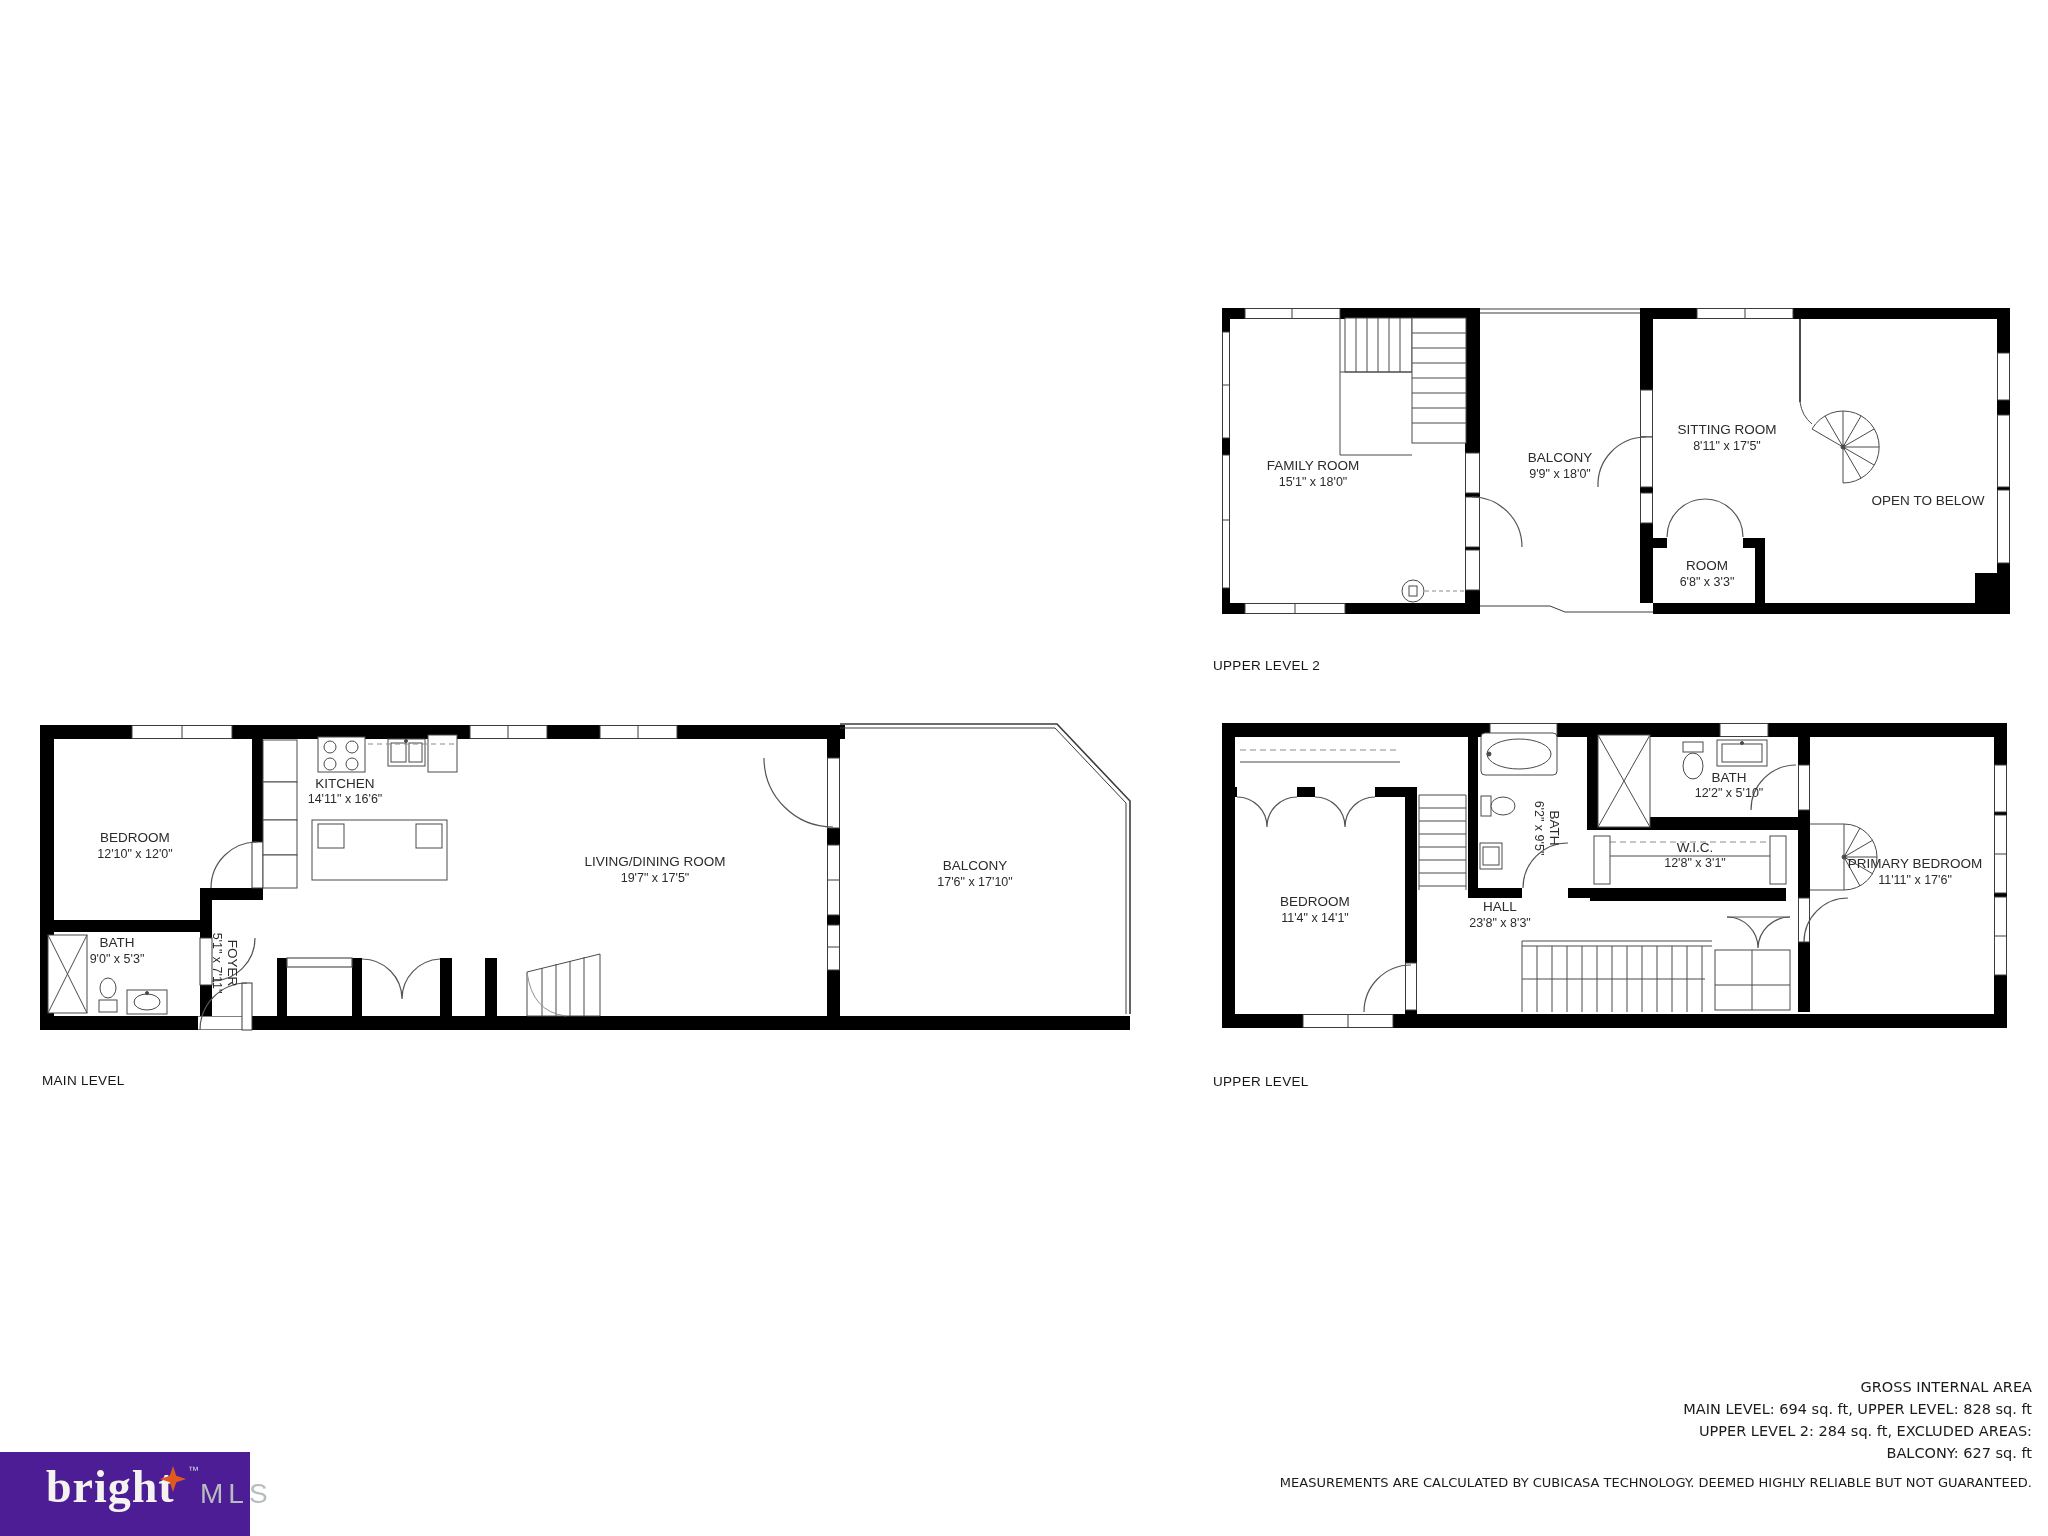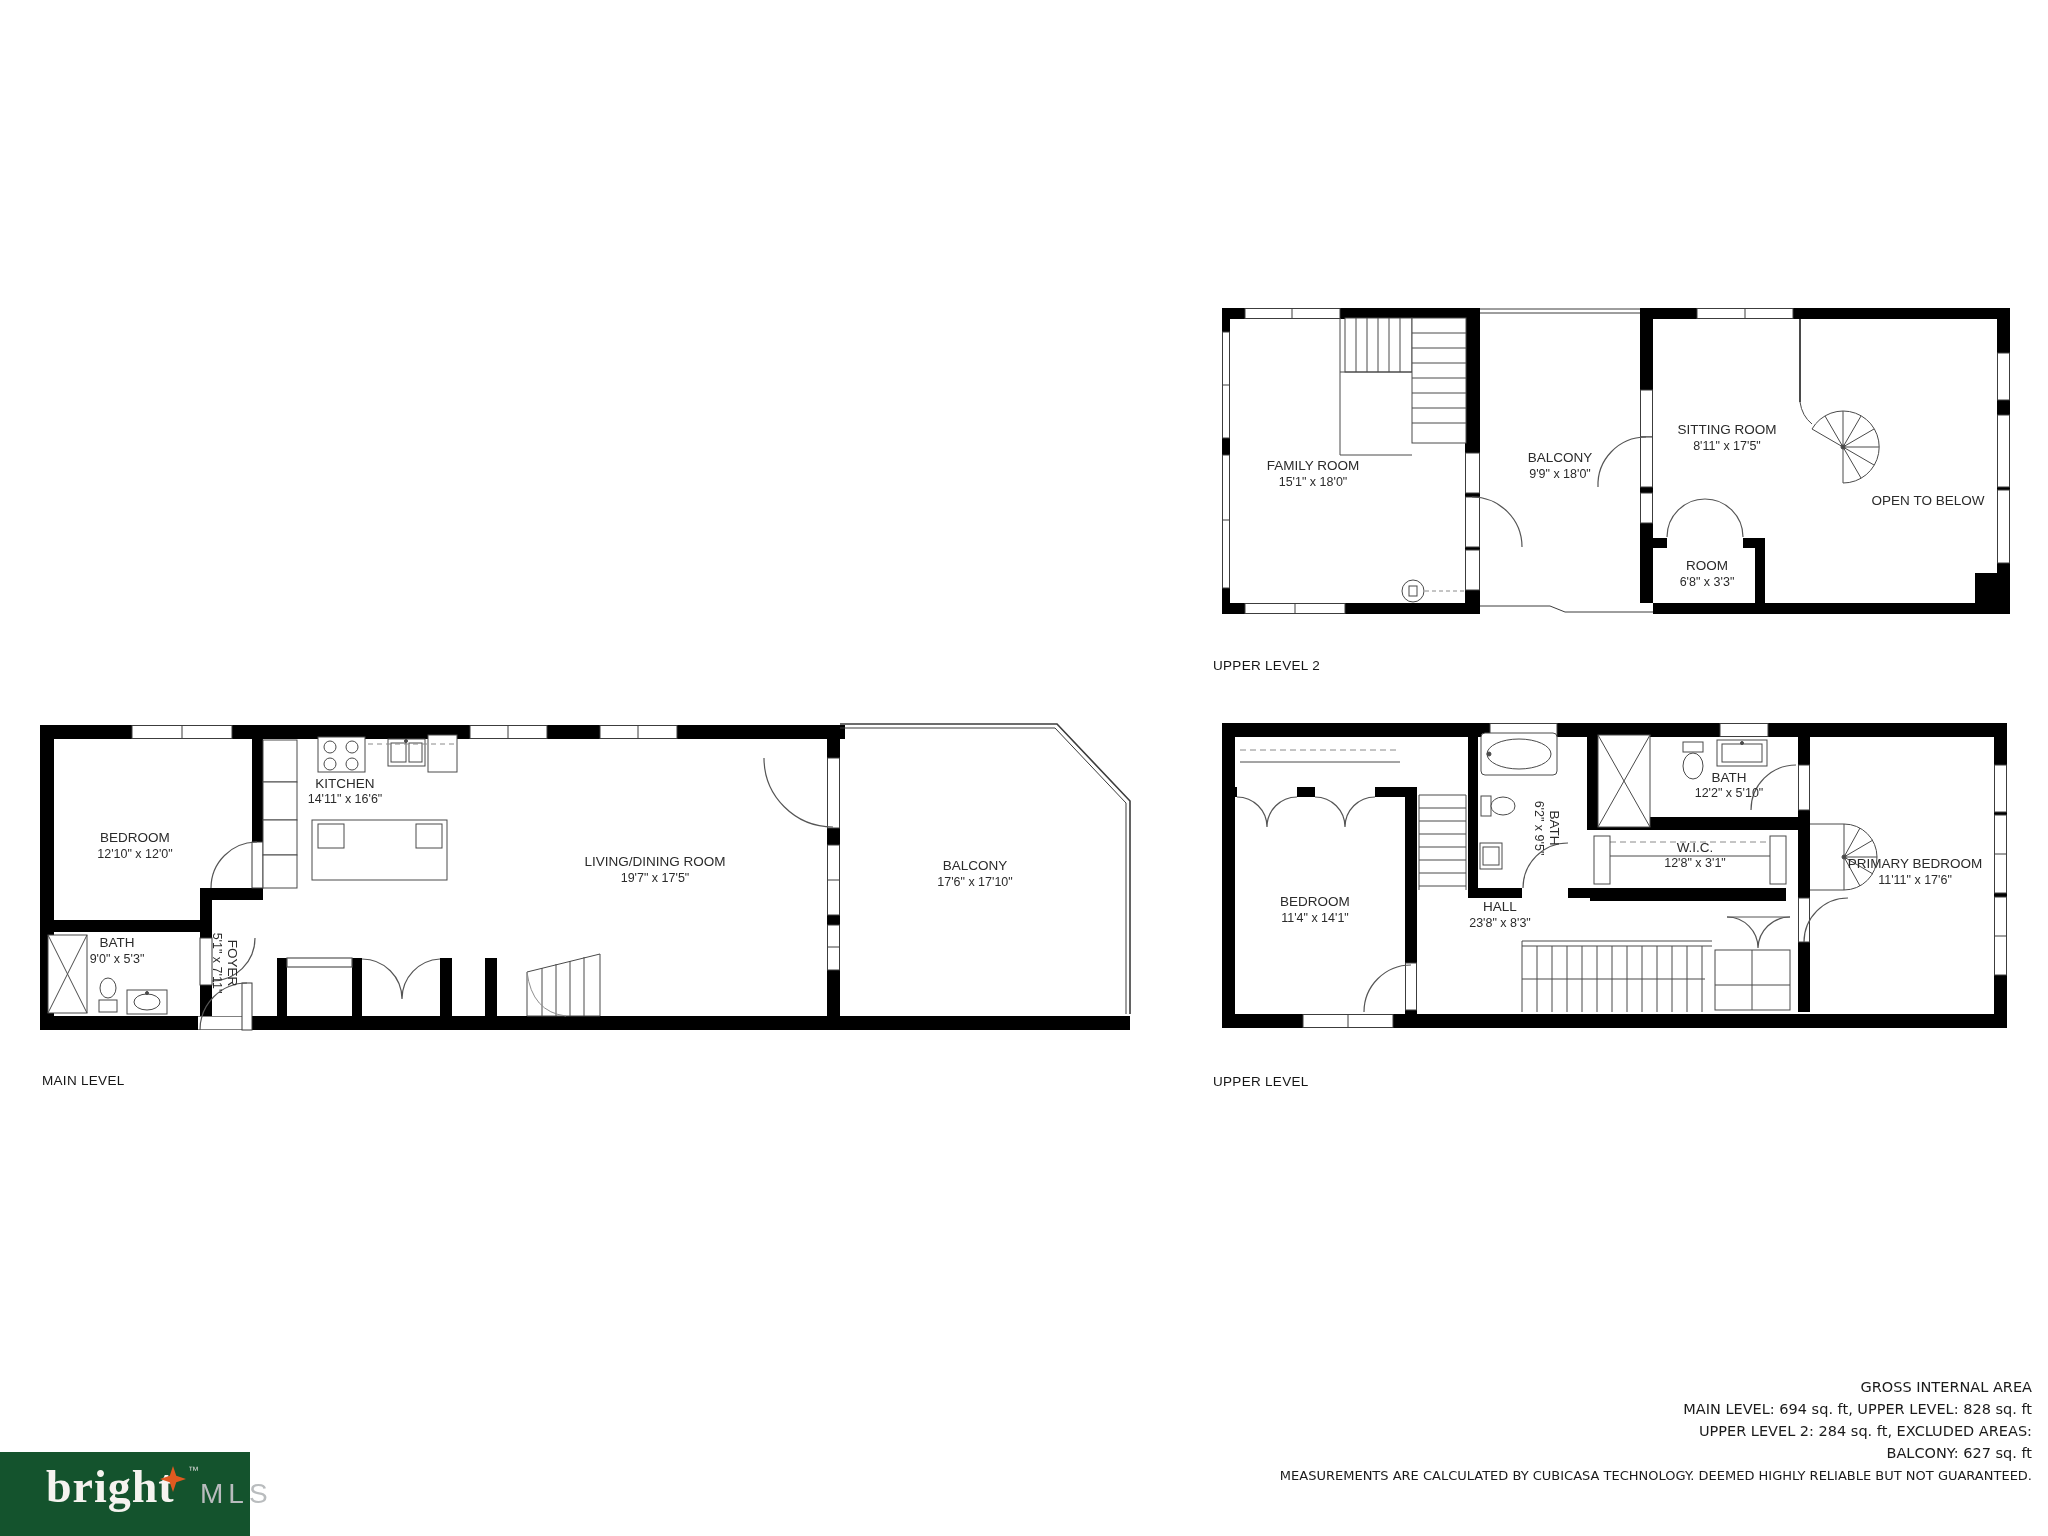--- a/index.html
+++ b/index.html
@@ -8,21 +8,21 @@
   #plan-svg{position:absolute;left:0;top:0;}
   
   text{font-family:"Liberation Sans",sans-serif;font-size:13.5px;fill:#2b2b2b;
        text-anchor:middle;}
   text.dims{font-size:12.5px;}
   text.lvl{text-anchor:start;fill:#161616;font-size:13.5px;letter-spacing:.3px;}
   
   .footer{position:absolute;left:0;top:1376px;width:2032px;text-align:right;
           font-family:"DejaVu Sans",sans-serif;font-size:14.5px;color:#1b1b1b;
           line-height:22px;}
-  .footer .disc{font-size:13px;margin-top:1px;}
+  .footer .disc{font-size:13px;margin-top:8px;}
   
   .logo{position:absolute;left:0;top:1452px;width:250px;height:84px;
         background:#595c5e;color:#f5f3ef;}
   .logo .brand{position:absolute;left:46px;top:8px;
         font-family:"Liberation Serif",serif;font-weight:700;font-size:46px;
         letter-spacing:1px;}
   .logo .star{position:absolute;left:160px;top:14px;width:26px;height:26px;}
   .logo .tm{position:absolute;left:188px;top:12px;font-size:11px;color:#d8d8d6;
         font-family:"Liberation Sans",sans-serif;}
   .logo .suffix{position:absolute;left:200px;top:26px;
@@ -339,20 +339,20 @@
 </svg>
 
 <div class="footer">
   <div>GROSS INTERNAL AREA</div>
   <div>MAIN LEVEL: 694 sq. ft, UPPER LEVEL: 828 sq. ft</div>
   <div>UPPER LEVEL 2: 284 sq. ft, EXCLUDED AREAS:</div>
   <div>BALCONY: 627 sq. ft</div>
   <div class="disc">MEASUREMENTS ARE CALCULATED BY CUBICASA TECHNOLOGY. DEEMED HIGHLY RELIABLE BUT NOT GUARANTEED.</div>
 </div>
 
-<div class="logo" style="background: #14532d;">
+<div class="logo" style="background: #4c1d95;">
   <span class="brand" style="color: rgb(245, 243, 239);">bright</span>
   <svg class="star" viewBox="0 0 24 24">
     <path d="M12,0 L15,9 L24,12 L15,15 L12,24 L9,15 L0,12 L9,9 Z" fill="#e05a20"></path>
   </svg>
   <span class="tm">™</span>
   <span class="suffix" style="color: rgb(185, 188, 190);">MLS</span>
 </div>
 
 </body></html>

